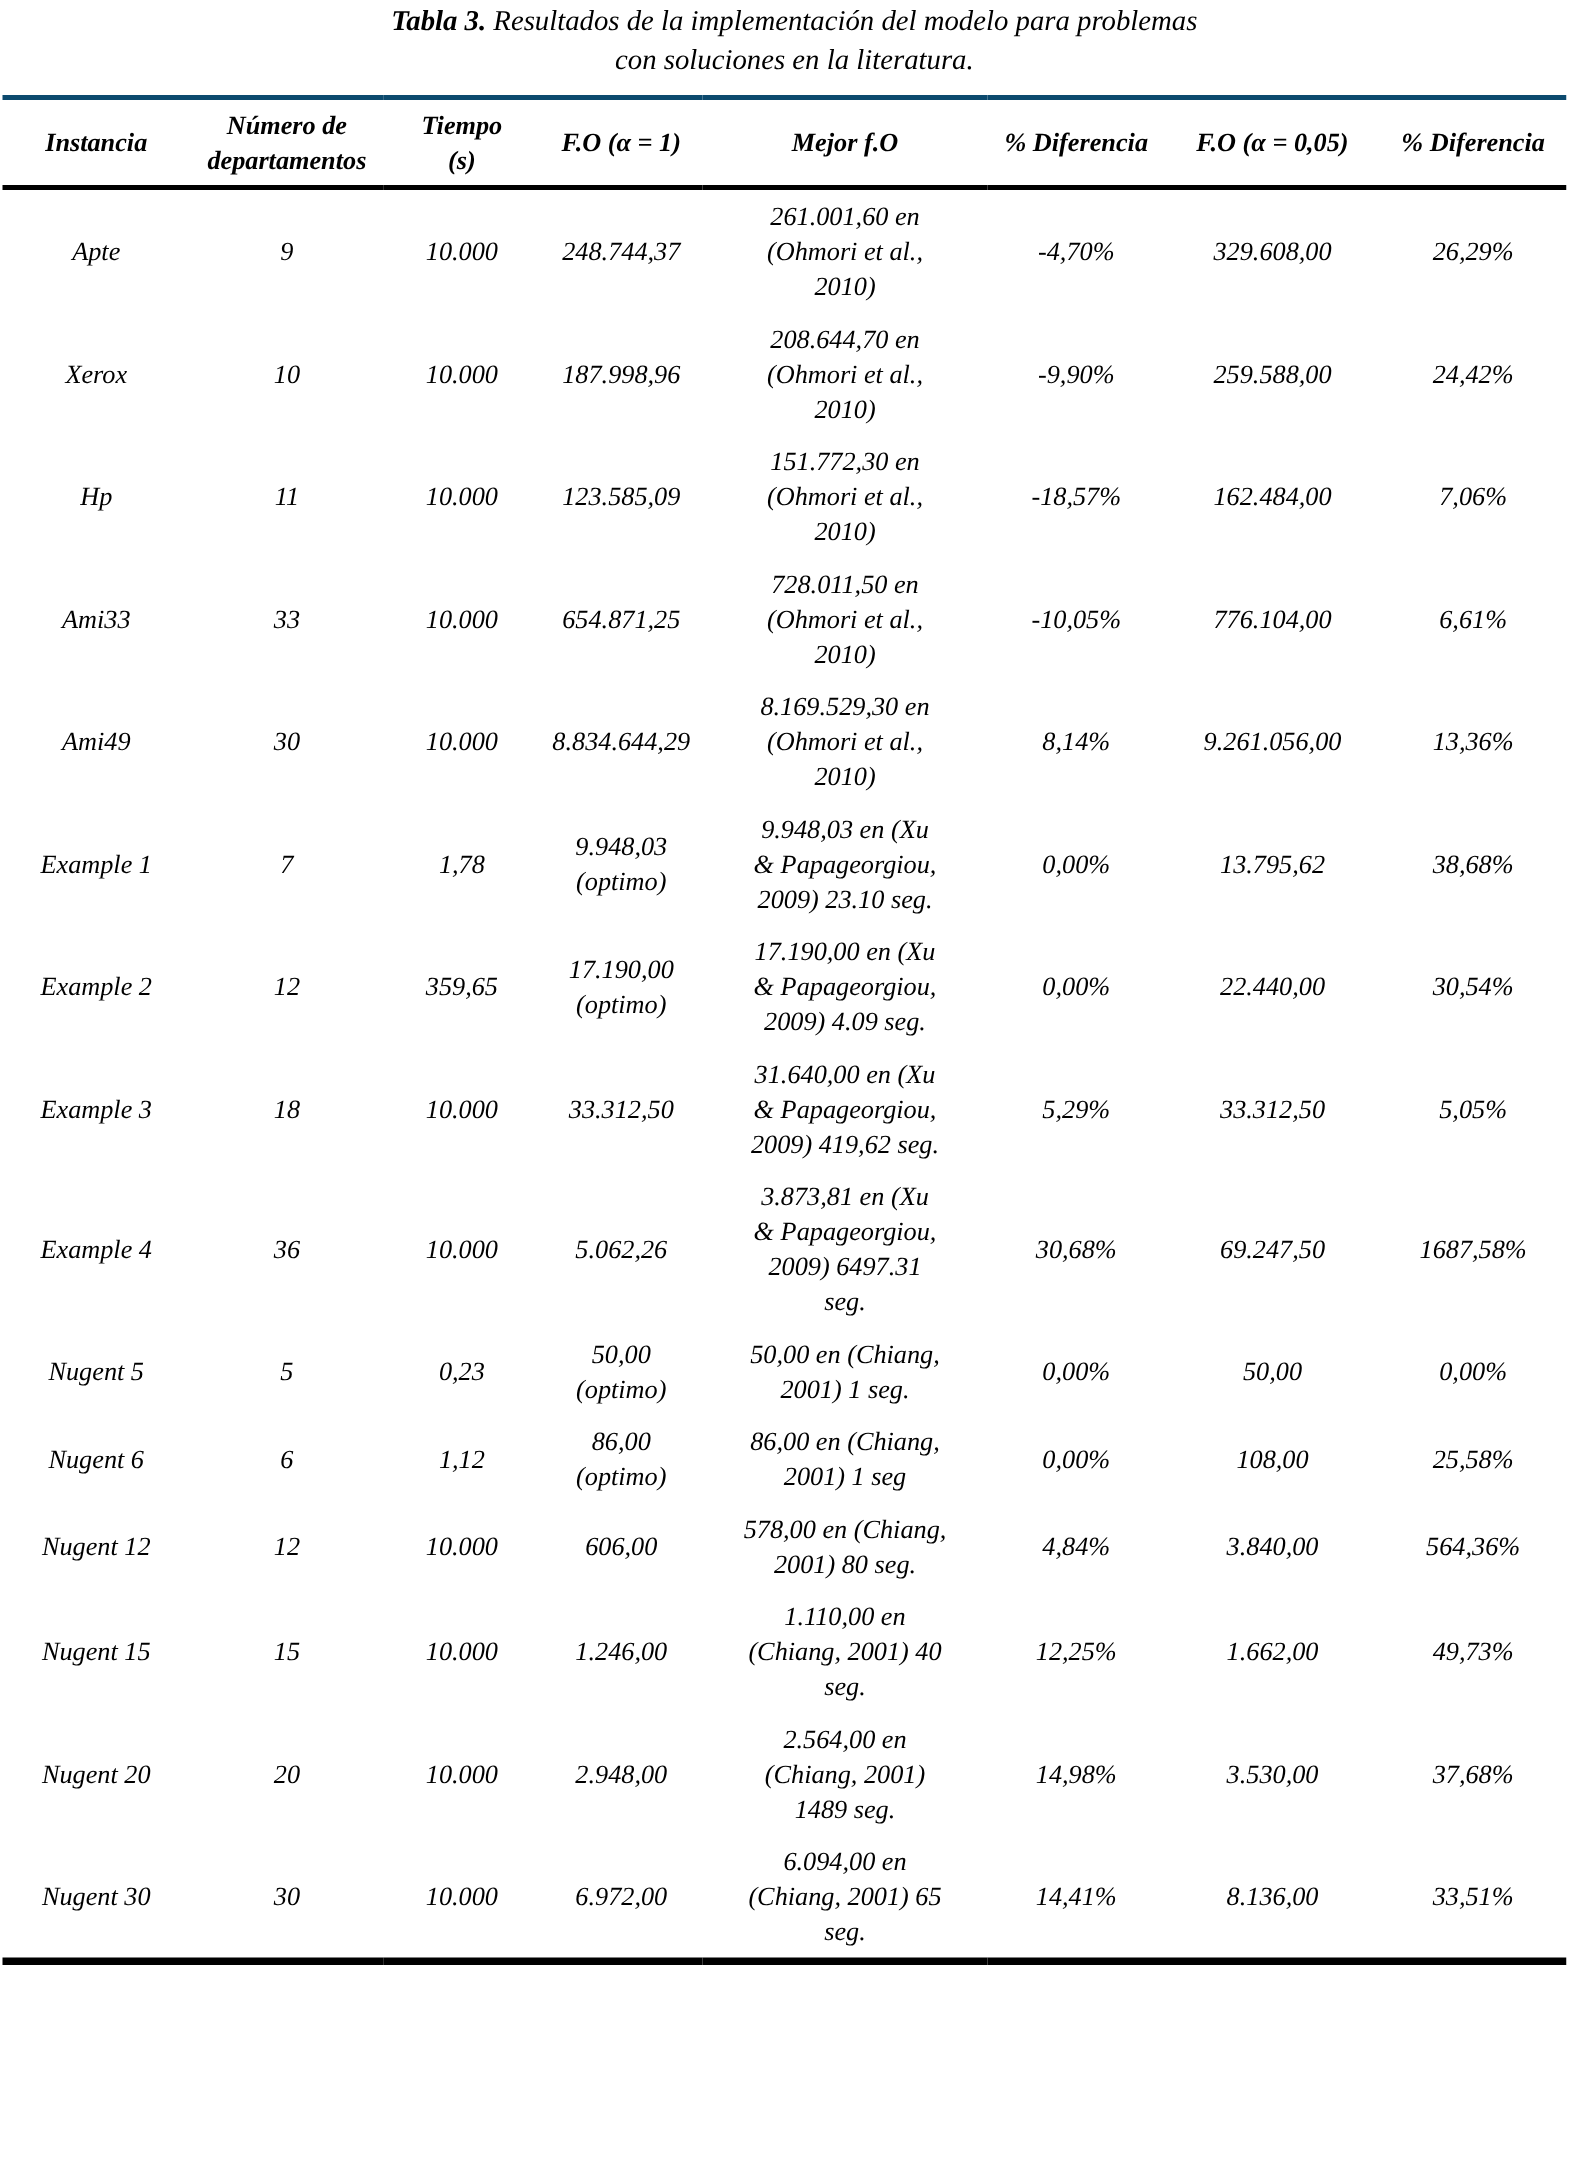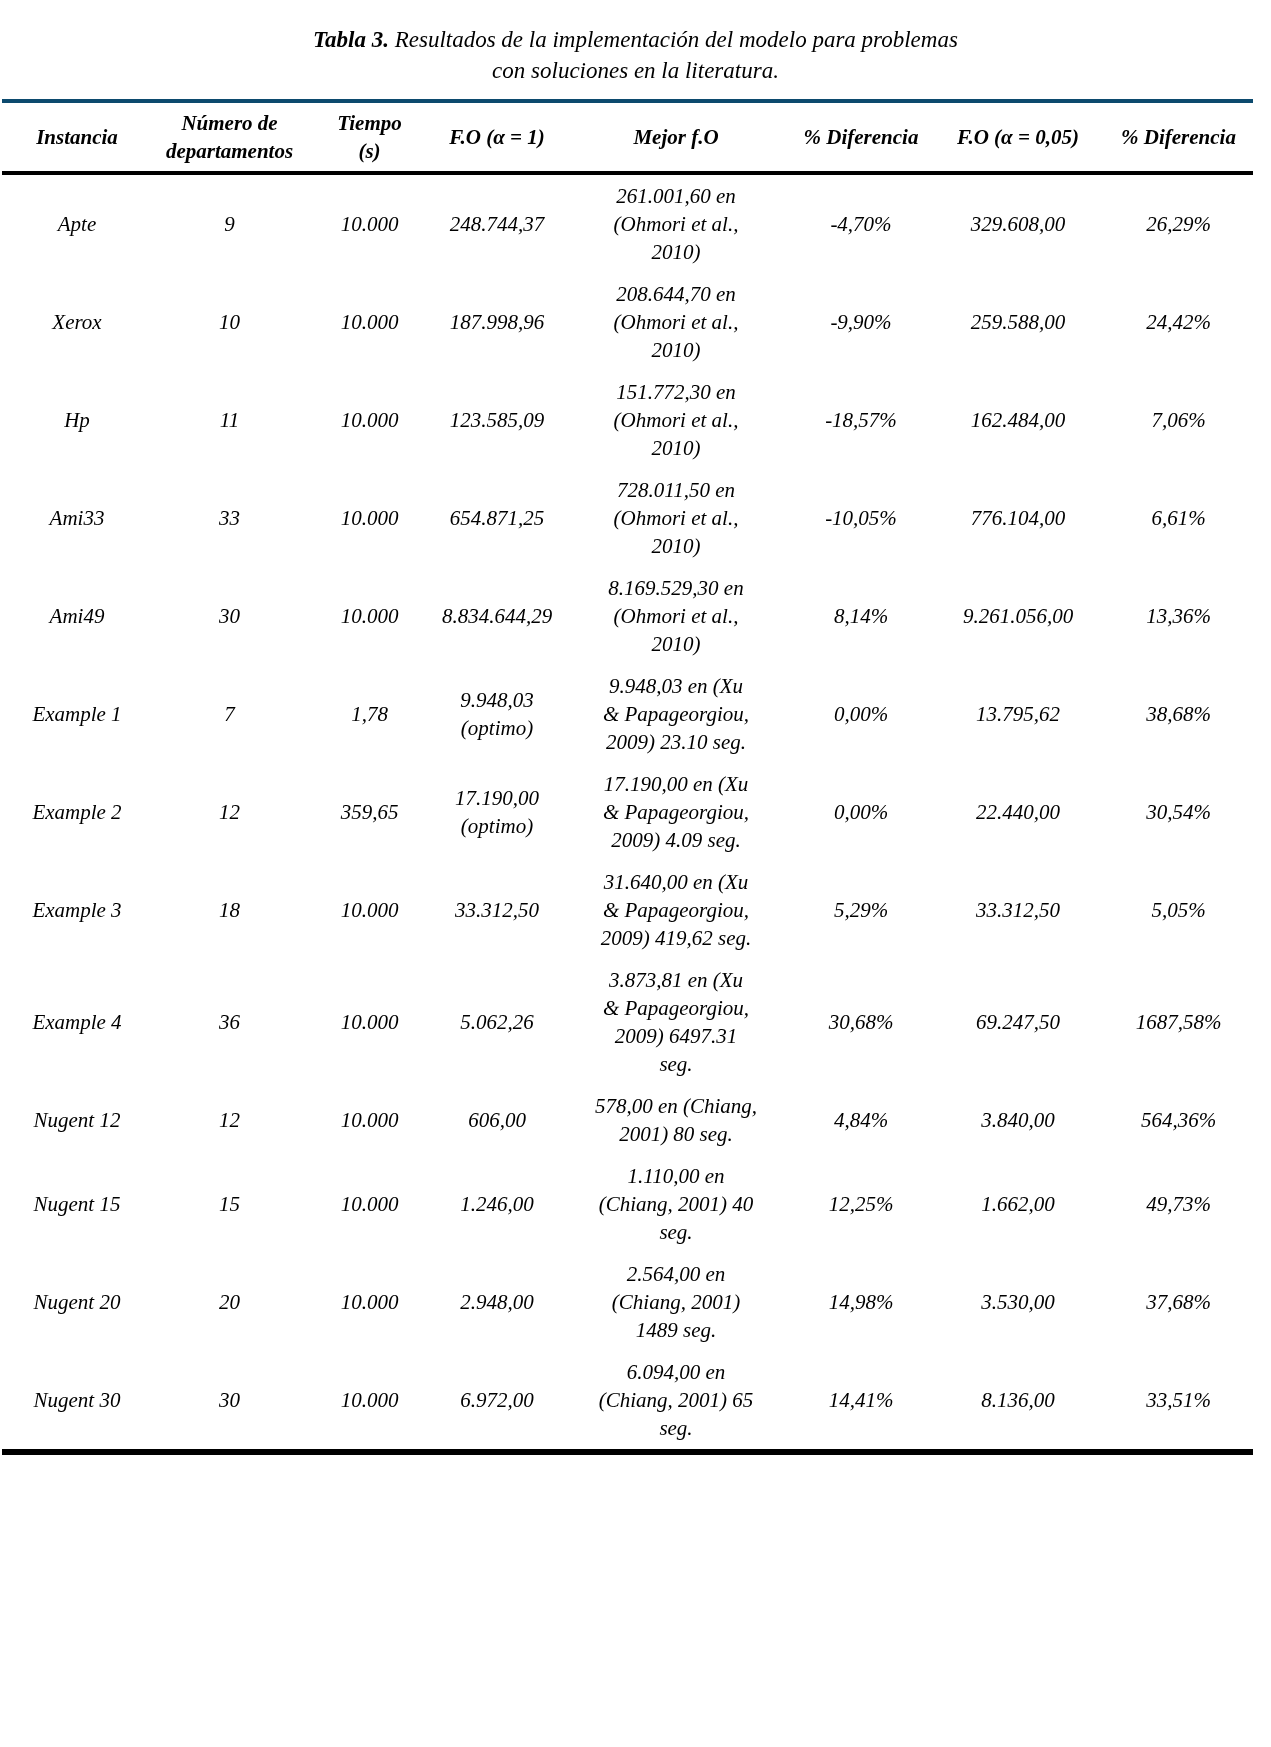--- a/index.html
+++ b/index.html
@@ -9,21 +9,21 @@
   }
   body {
     width: 1271px;
     color: #000000;
     font-family: "Liberation Serif", serif;
   }
   .page {
     width: 1271px;
     min-height: 1747px;
     box-sizing: border-box;
-    padding-top: 24px;
+    padding-top: 1px;
     background: #ffffff;
   }
   .caption {
     text-align: center;
     font-style: italic;
     font-size: 23px;
     line-height: 31px;
     margin: 0 auto 13px auto;
     width: 900px;
   }
@@ -205,20 +205,44 @@
           <td>5.062,26</td>
           <td>3.873,81 en (Xu
 &amp; Papageorgiou,
 2009) 6497.31
 seg.</td>
           <td>30,68%</td>
           <td>69.247,50</td>
           <td>1687,58%</td>
         </tr>
         <tr>
+          <td>Nugent 5</td>
+          <td>5</td>
+          <td>0,23</td>
+          <td>50,00
+(optimo)</td>
+          <td>50,00 en (Chiang,
+2001) 1 seg.</td>
+          <td>0,00%</td>
+          <td>50,00</td>
+          <td>0,00%</td>
+        </tr>
+        <tr>
+          <td>Nugent 6</td>
+          <td>6</td>
+          <td>1,12</td>
+          <td>86,00
+(optimo)</td>
+          <td>86,00 en (Chiang,
+2001) 1 seg</td>
+          <td>0,00%</td>
+          <td>108,00</td>
+          <td>25,58%</td>
+        </tr>
+        <tr>
           <td>Nugent 12</td>
           <td>12</td>
           <td>10.000</td>
           <td>606,00</td>
           <td>578,00 en (Chiang,
 2001) 80 seg.</td>
           <td>4,84%</td>
           <td>3.840,00</td>
           <td>564,36%</td>
         </tr>

